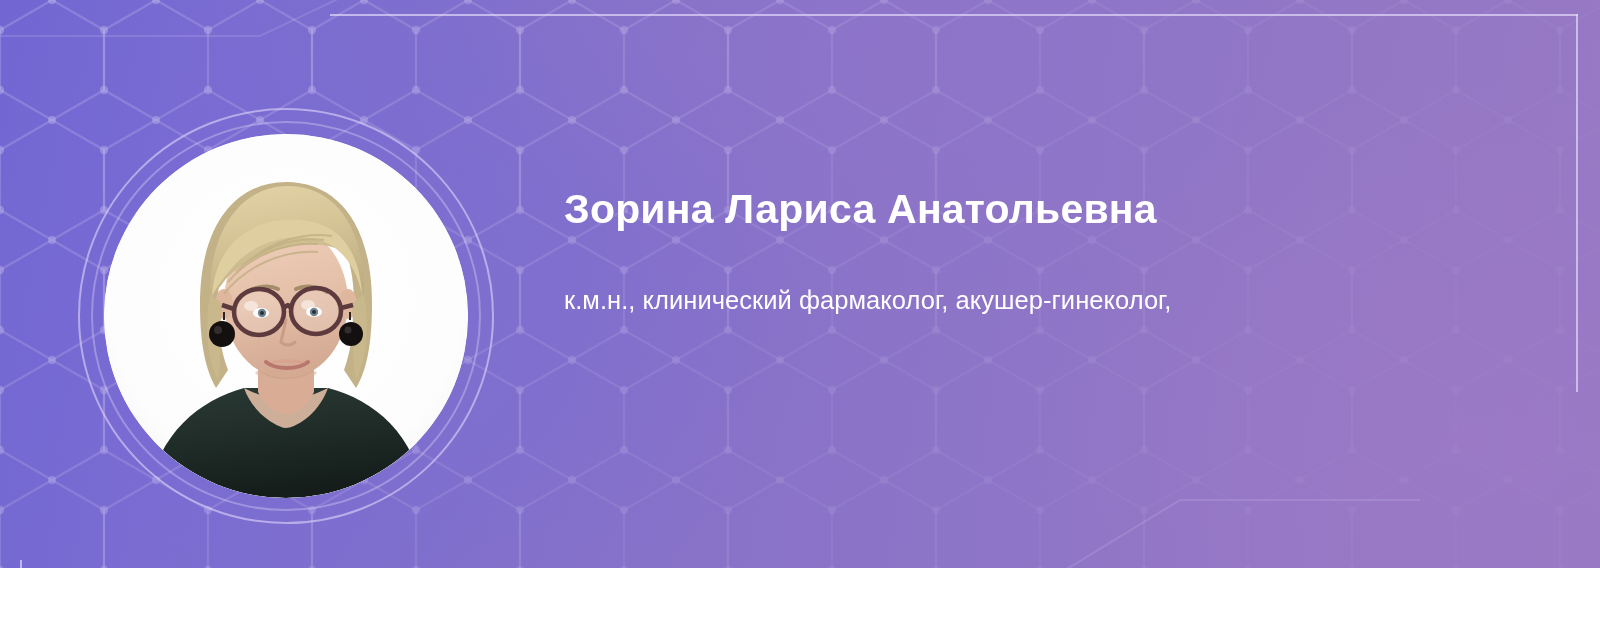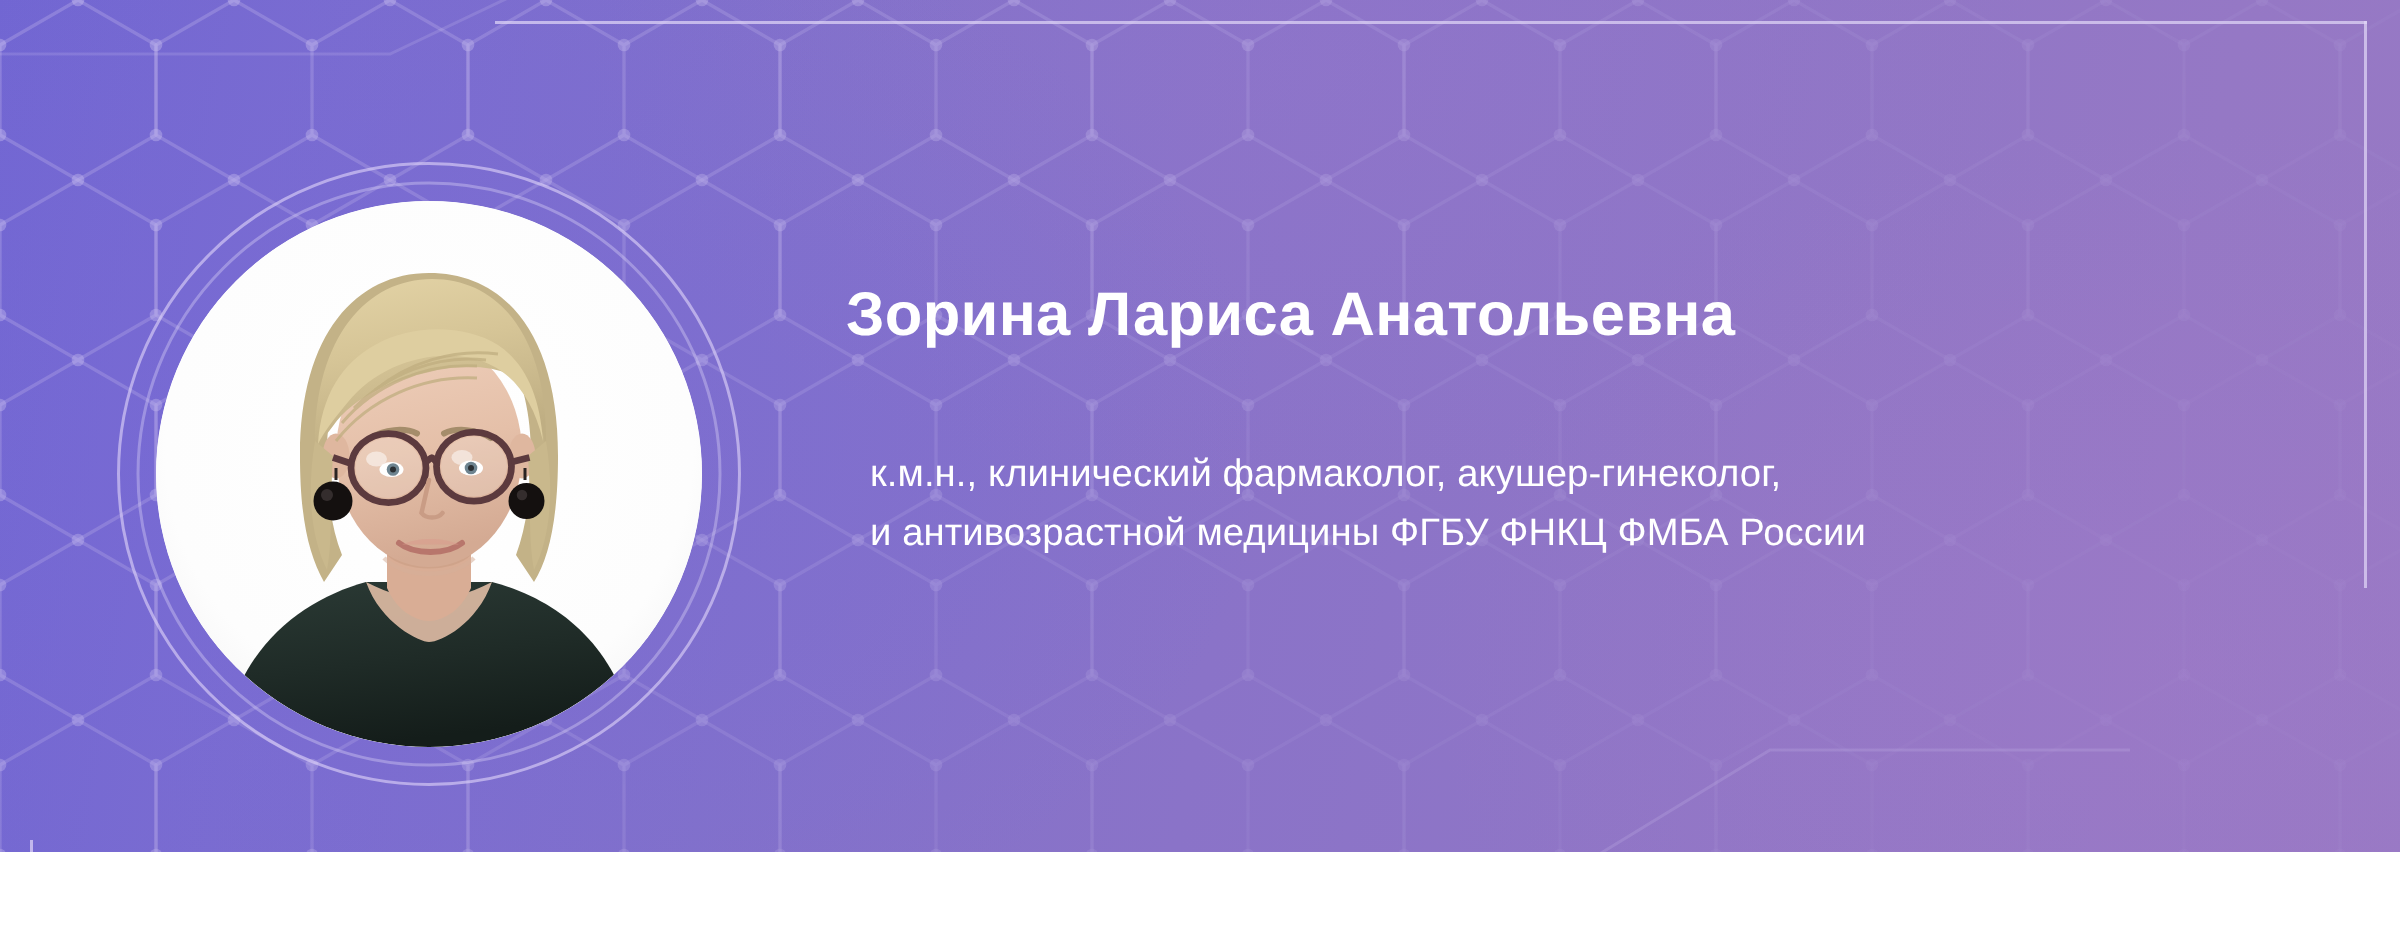--- a/index.html
+++ b/index.html
@@ -106,21 +106,21 @@
   .person-name {
     margin: 0;
     font-size: 41px;
     font-weight: bold;
     color: #ffffff;
     letter-spacing: 0.2px;
     line-height: 1.15;
     white-space: nowrap;
   }
   .credentials {
-    margin: 16px;
+    margin: 0;
     padding-top: 48px;
     font-size: 25.5px;
     font-weight: normal;
     color: #ffffff;
     line-height: 1.54;
     letter-spacing: 0.05px;
   }
   .credentials .cred-line { display: block; white-space: nowrap; }
 </style>
 </head>
@@ -295,17 +295,16 @@
           <path d="M246 186 L246 178" stroke="#2A2423" stroke-width="2"></path>
         </g>
       </svg>
     </div>
   </div>
 
   <div class="text-block">
     <h1 class="person-name">Зорина Лариса Анатольевна</h1>
     <div class="credentials">
       <span class="cred-line">к.м.н., клинический фармаколог, акушер-гинеколог,</span>
-      <span class="cred-line">и антивозрастной медицины ФГБУ ФНКЦ ФМБА России</span>
     </div>
   </div>
 
 </div>
 
 </body></html>

